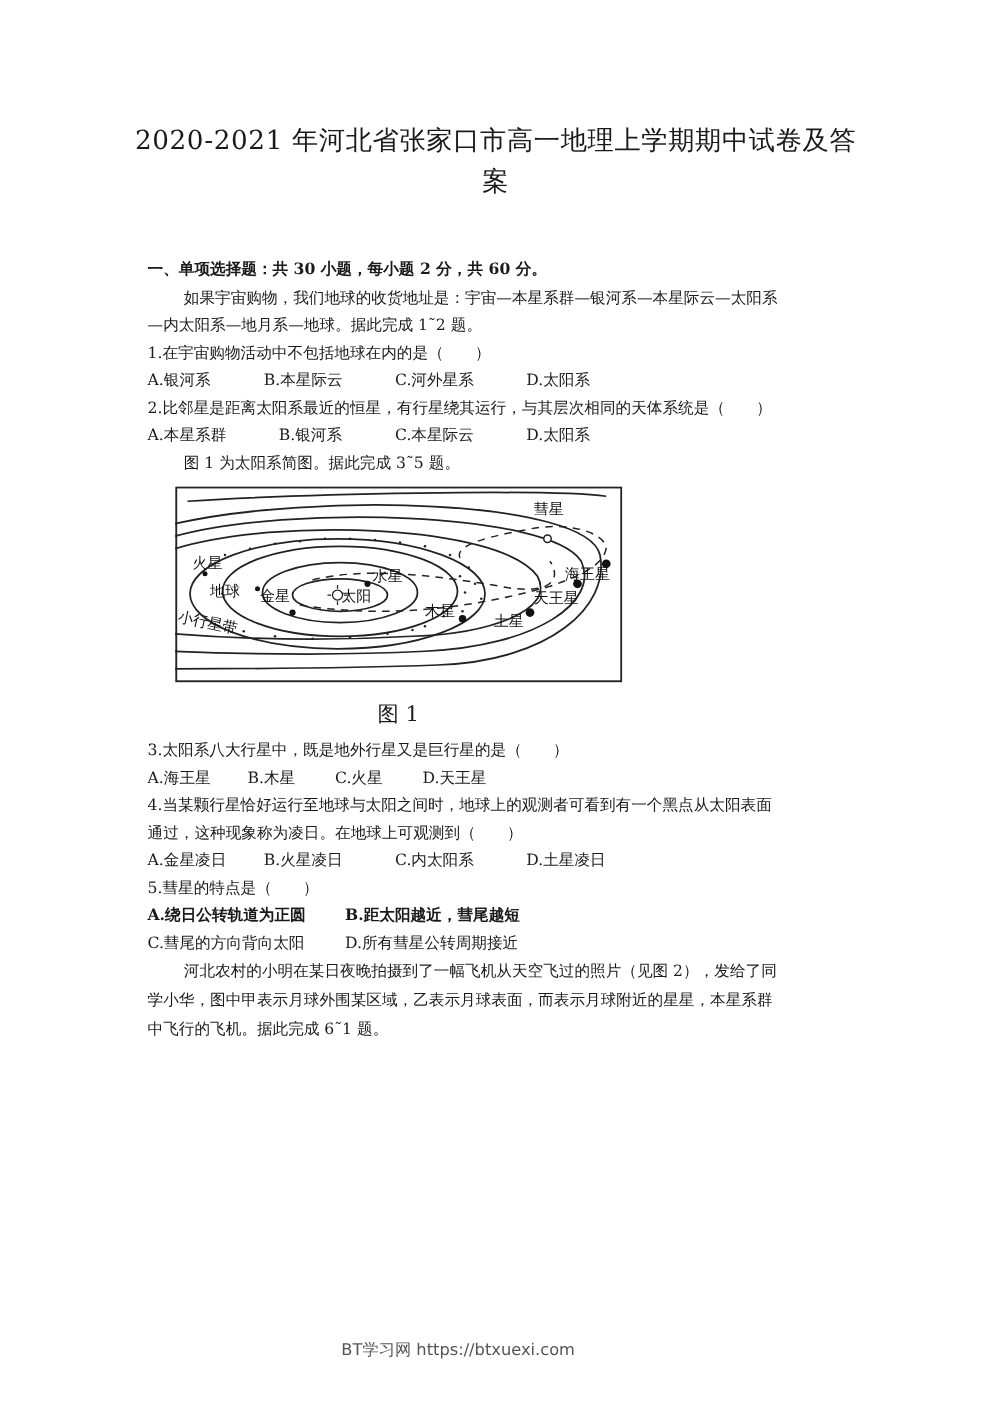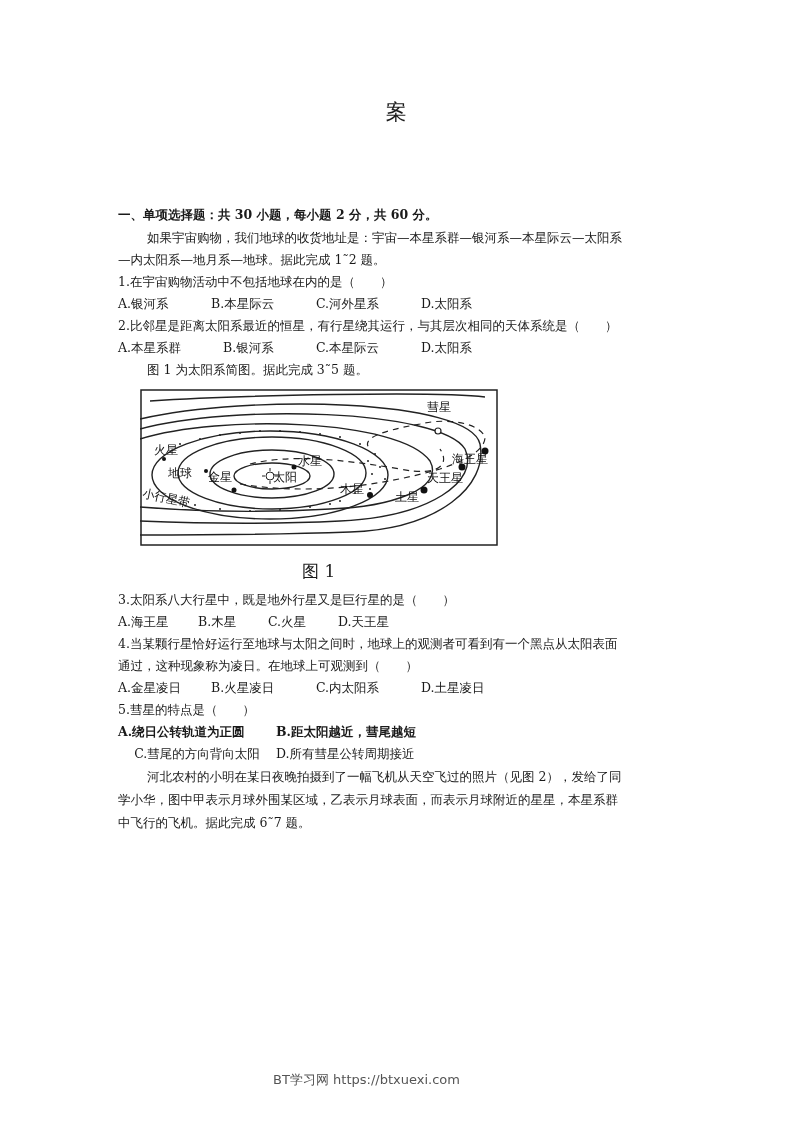--- a/index.html
+++ b/index.html
@@ -14,20 +14,21 @@
   .figure { position: absolute; left: 140px; top: 389px; width: 358px; height: 158px; }
   .fig-caption { position: absolute; left: 302px; top: 560px; font-size: 17px; }
   .footer { position: absolute; left: 0; width: 733px; top: 1071px; text-align: center;
             font-family: "DejaVu Sans", "Liberation Sans", sans-serif; font-size: 13px; color: #555; }
   svg text { font-family: "DejaVu Serif", "Liberation Serif", serif; }
 </style>
 </head>
 <body>
 
 <div class="title">
+  <div>2020-2021 年河北省张家口市高一地理上学期期中试卷及答</div>
   <div>案</div>
 </div>
 
 <div class="line bold" style="top:204px;">一、单项选择题：共 30 小题，每小题 2 分，共 60 分。</div>
 <div class="line indent" style="top:227px;">如果宇宙购物，我们地球的收货地址是：宇宙—本星系群—银河系—本星际云—太阳系</div>
 <div class="line" style="top:249px;">—内太阳系—地月系—地球。据此完成 1˜2 题。</div>
 
 <div class="line" style="top:271px;">1.在宇宙购物活动中不包括地球在内的是（　　）</div>
 <div class="line opts" style="top:293px;">
   <span style="width:93px">A.银河系</span><span style="width:105px">B.本星际云</span><span style="width:105px">C.河外星系</span><span>D.太阳系</span>
@@ -133,21 +134,21 @@
 <div class="line" style="top:633px;">4.当某颗行星恰好运行至地球与太阳之间时，地球上的观测者可看到有一个黑点从太阳表面</div>
 <div class="line" style="top:655px;">通过，这种现象称为凌日。在地球上可观测到（　　）</div>
 <div class="line opts" style="top:677px;">
   <span style="width:93px">A.金星凌日</span><span style="width:105px">B.火星凌日</span><span style="width:105px">C.内太阳系</span><span>D.土星凌日</span>
 </div>
 
 <div class="line" style="top:699px;">5.彗星的特点是（　　）</div>
 <div class="line opts" style="top:721px;font-weight:bold;">
   <span style="width:158px">A.绕日公转轨道为正圆</span><span>B.距太阳越近，彗尾越短</span>
 </div>
-<div class="line opts" style="top:743px;text-align:center;">
+<div class="line opts" style="top:743px;">
   <span style="width:158px">C.彗尾的方向背向太阳</span><span>D.所有彗星公转周期接近</span>
 </div>
 
 <div class="line indent" style="top:766px;">河北农村的小明在某日夜晚拍摄到了一幅飞机从天空飞过的照片（见图 2），发给了同</div>
 <div class="line" style="top:789px;">学小华，图中甲表示月球外围某区域，乙表示月球表面，而表示月球附近的星星，本星系群</div>
-<div class="line" style="top:812px;">中飞行的飞机。据此完成 6˜7 题。</div>
+<div class="line" style="top:812px;">中飞行的飞机。据此完成 6˜1 题。</div>
 
 <div class="footer">BT学习网 https://btxuexi.com</div>
 
 </body></html>

